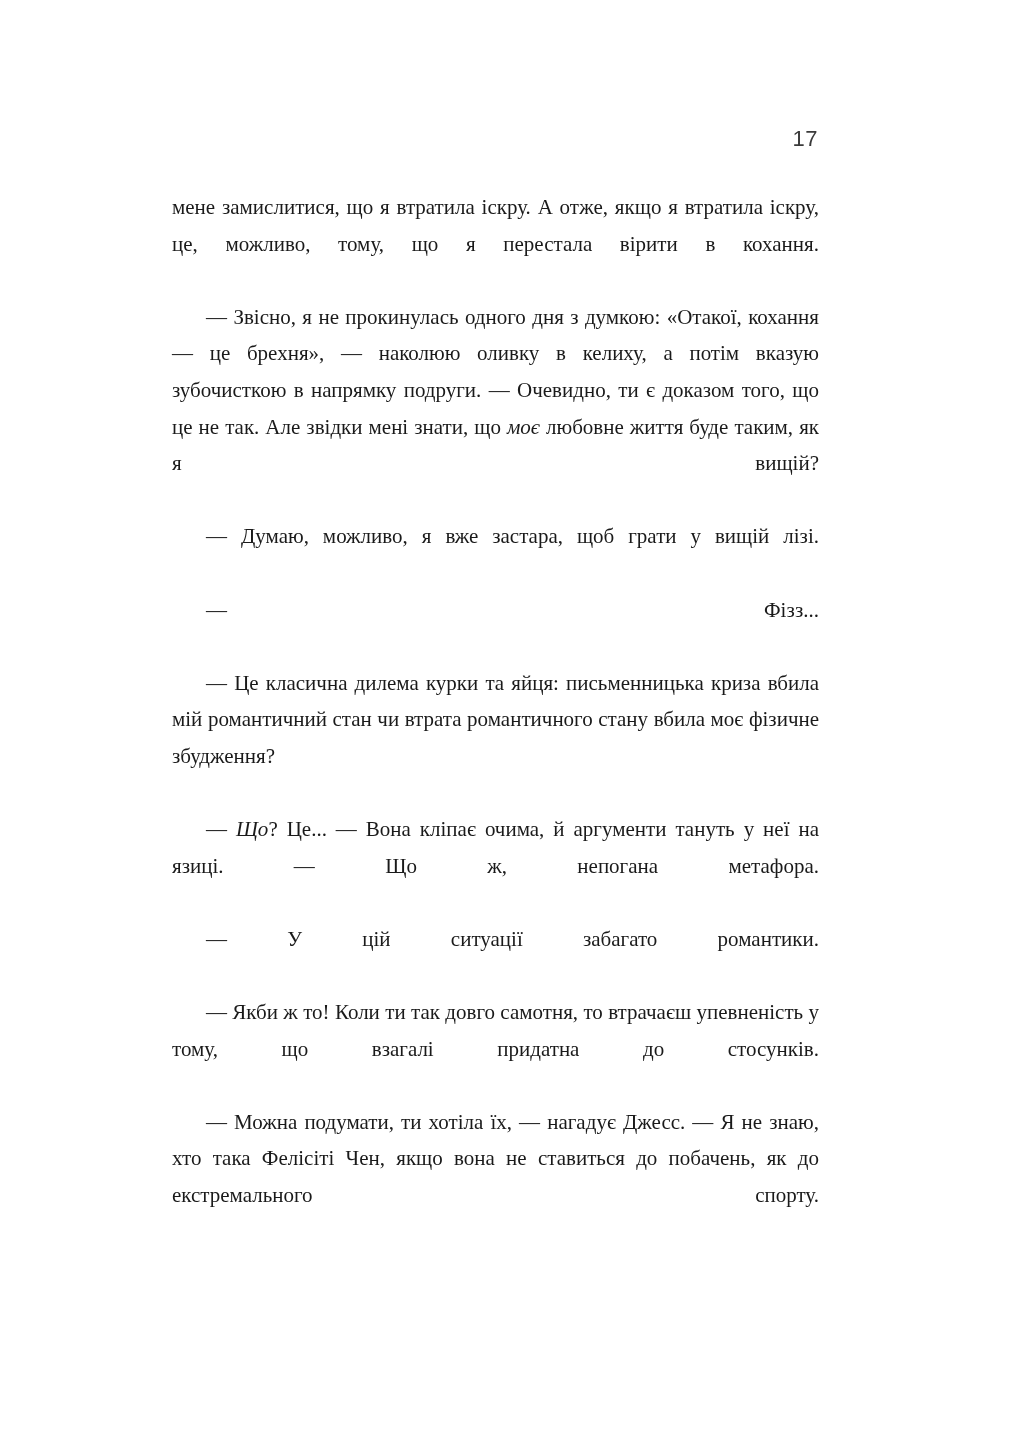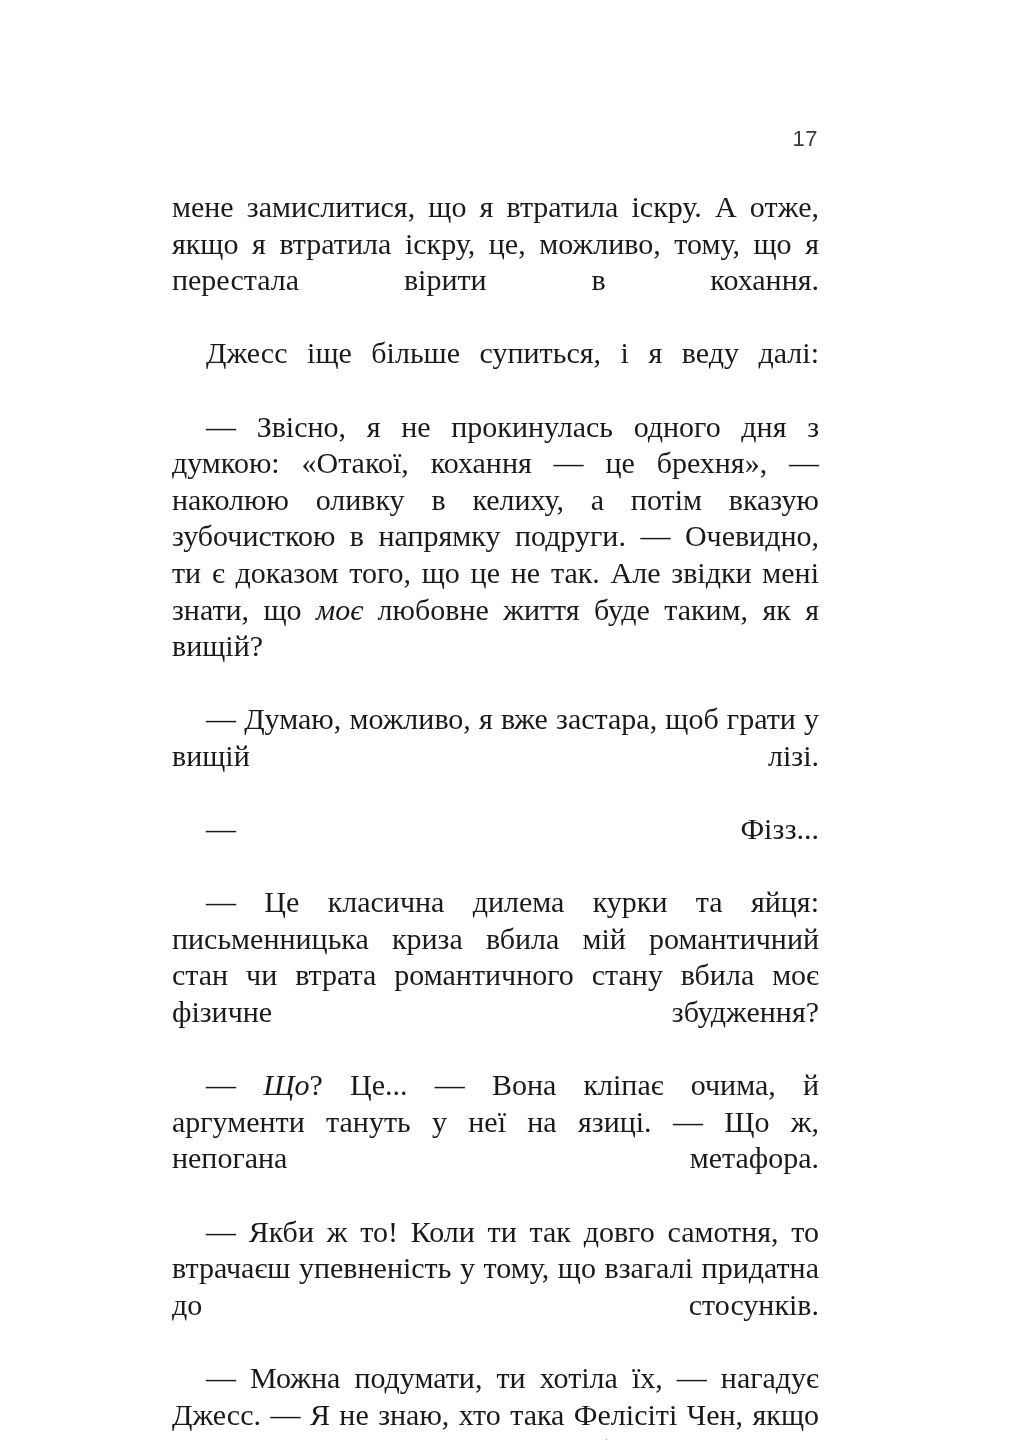--- a/index.html
+++ b/index.html
@@ -39,21 +39,21 @@
   .text-column {
     position: absolute;
     top: 185px;
     left: 172px;
     width: 647px;
   }
 
   .para {
     margin: 0;
     padding: 0;
-    font-size: 30px;
+    font-size: 21px;
     line-height: 36.6px;
     text-align: justify;
     text-justify: inter-word;
     hyphens: manual;
     -webkit-hyphens: manual;
     word-spacing: 0px;
   }
 
   
   .para.cont {
@@ -80,35 +80,35 @@
 <body>
 
 <div class="page">
 
   <div class="folio">17</div>
 
   <div class="text-column">
 
     <p class="para cont">мене замислитися, що я втратила іскру. А отже, якщо я втратила іскру, це, можливо, тому, що я перестала вірити в кохання.</p>
 
-    <p class="para indent">Джесс іще більше супиться, і я веду далі:</p>
 
     <p class="para indent">
       <span>— Звісно, я не прокинулась одного дня з думкою: «Отакої, кохання — це брехня», — наколюю оливку в келиху, а потім вказую зубочисткою в напрямку подруги. — Очевидно, ти є доказом того, що це не так. Але звідки мені знати, що </span><em>моє</em><span> любовне життя буде таким, як я вищій?</span>
     </p>
 
     <p class="para indent">— Думаю, можливо, я вже застара, щоб грати у вищій лізі.</p>
 
     <p class="para indent">— Фізз...</p>
 
     <p class="para indent">— Це класична дилема курки та яйця: письменницька криза вбила мій романтичний стан чи втрата романтичного стану вбила моє фізичне збудження?</p>
 
     <p class="para indent">
       <span>— </span><em>Що</em><span>? Це... — Вона кліпає очима, й аргументи тануть у неї на язиці. — Що ж, непогана метафора.</span>
     </p>
 
+    <p class="para indent">— У цій ситуації забагато романтики.</p>
 
     <p class="para indent">— Якби ж то! Коли ти так довго самотня, то втрачаєш упевненість у тому, що взагалі придатна до стосунків.</p>
 
     <p class="para indent">— Можна подумати, ти хотіла їх, — нагадує Джесс. — Я не знаю, хто така Фелісіті Чен, якщо вона не ставиться до побачень, як до екстремального спорту.</p>
 
   </div>
 </div>
 
 </body></html>

